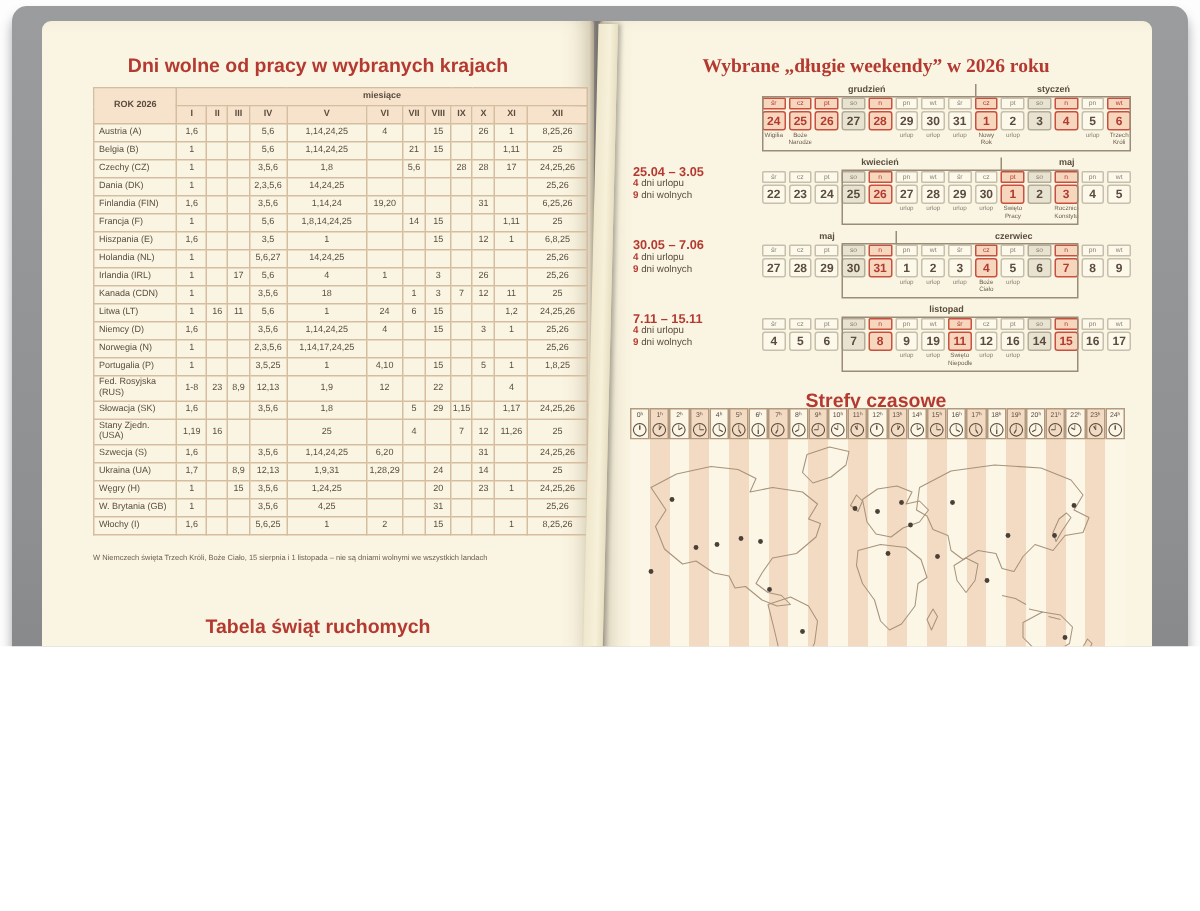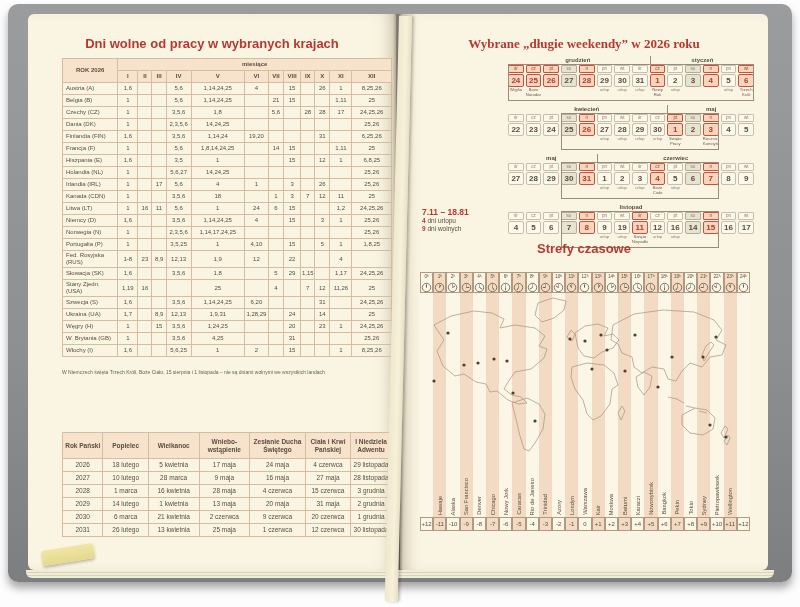--- a/index.html
+++ b/index.html
@@ -1,17 +1,17 @@
 <!DOCTYPE html>
 <html><head>
 <meta charset="utf-8">
 <style>
   html,body{margin:0;padding:0;background:#fff;}
   *{box-sizing:border-box;font-family:"Liberation Sans",sans-serif;}
-  #stage{position:relative;width:800px;height:607px;background:#fdfdfd;overflow:hidden;}
+  #stage{position:relative;width:800px;height:431px;background:#fdfdfd;overflow:hidden;}
   .cover{position:absolute;left:8px;top:4px;width:784px;height:578px;background:linear-gradient(180deg,#9a9c9e 0%,#8d8f91 60%,#7c7e80 100%);border-radius:10px;box-shadow:0 6px 8px rgba(0,0,0,.35);}
   .pagestack{position:absolute;left:26px;top:570px;width:748px;height:8px;background:repeating-linear-gradient(180deg,#f1ecd8 0 2px,#d8d2ba 2px 3px);border-radius:0 0 6px 6px;}
   .page{position:absolute;top:14px;width:368px;height:556px;background:#faf5e2;}
   .page.left{left:28px;border-radius:6px 2px 2px 6px;box-shadow:inset -14px 0 18px -12px rgba(90,70,40,.45);}
   .page.right{left:400px;border-radius:2px 6px 6px 2px;box-shadow:inset 14px 0 18px -12px rgba(90,70,40,.45);}
   .spine{position:absolute;left:393px;top:14px;width:10px;height:556px;background:linear-gradient(90deg,rgba(60,40,20,0) 0%,rgba(60,40,20,.35) 50%,rgba(60,40,20,0) 100%);}
   .ribbon{position:absolute;left:399px;top:16px;width:13px;height:586px;background:linear-gradient(90deg,#efe7cd,#f7f1da 60%,#e7dfc2);transform:rotate(1.4deg);transform-origin:top center;box-shadow:2px 0 3px rgba(0,0,0,.25);z-index:40;border-radius:0 0 3px 3px;}
   .ribbon2{position:absolute;left:42px;top:547px;width:52px;height:15px;background:linear-gradient(180deg,#efe6a4,#e3d98e);transform:rotate(-9deg);box-shadow:0 2px 3px rgba(0,0,0,.25);z-index:30;border-radius:2px;}
 
   h1.sec{color:#b43a31;font-size:13px;font-weight:bold;text-align:center;margin:0;}
@@ -48,21 +48,21 @@
   .wdays{margin-top:1px;}
   .day{font-size:8px;font-weight:bold;text-align:center;color:#5a4c3e;border:1px solid #c6bfac;background:#fcf8ea;border-radius:2px;height:13px;line-height:12px;}
   .day.h{color:#b43a31;border-color:#c9503f;background:#f6d6bc;}
   .day.s{background:#e8e2d0;border-color:#b3ac99;}
   .wlabels{margin-top:1px;height:13px;}
   .wlabel{font-size:4.2px;line-height:4.6px;text-align:center;color:#8a8176;overflow:hidden;}
   .wlabel.hol{color:#6b5d4d;}
   .freebox{position:absolute;top:8px;bottom:0;border:1px solid #9b8c77;pointer-events:none;}
 
   
-  .tz-title{position:absolute;left:0;right:0;top:227px;}
+  .tz-title{position:absolute;left:0;right:0;top:245px;}
   .tz{position:absolute;left:20px;top:258px;width:330px;}
   .grid25{display:grid;grid-template-columns:repeat(25,1fr);}
   .tzh{border:1px solid #b39a7e;text-align:center;padding:1px 0;height:21px;background:#fbf6e6;}
   .tzh.alt{background:#f3dbc3;}
   .tzh .hl{font-size:4.6px;color:#5a4c3e;line-height:5px;}
   .tzmapwrap{position:relative;height:160px;background:repeating-linear-gradient(90deg,#fbf6e6 0 13.2px,#f3dbc3 13.2px 26.4px);}
   .tzmapwrap svg{position:absolute;left:0;top:0;}
   .tzcities{height:64px;background:repeating-linear-gradient(90deg,#fbf6e6 0 13.2px,#f3dbc3 13.2px 26.4px);}
   .tzcity{position:relative;}
   .tzcity span{position:absolute;bottom:2px;left:50%;transform:translateX(-50%) rotate(180deg);writing-mode:vertical-rl;font-size:5.8px;color:#5a4c3e;white-space:nowrap;}
@@ -444,20 +444,21 @@
             <td></td>
             <td></td>
             <td>1</td>
             <td>8,25,26</td>
           </tr>
         </tbody>
     </table>
 
     <p class="footnote">W Niemczech święta Trzech Króli, Boże Ciało, 15 sierpnia i 1 listopada – nie są dniami wolnymi we wszystkich landach</p>
 
+    <h1 class="sec lp-title2">Tabela świąt ruchomych</h1>
     <table class="feast">
       <colgroup>
         <col style="width:12.3%">
           <col style="width:13.8%">
           <col style="width:15.4%">
           <col style="width:15.4%">
         <col style="width:16.9%">
           <col style="width:13.8%">
           <col style="width:12.4%">
       </colgroup>
@@ -585,20 +586,25 @@
               <div class="wlabel">urlop</div>
               <div class="wlabel"></div>
               <div class="wlabel"></div>
               <div class="wlabel">urlop</div>
               <div class="wlabel hol">Trzech Króli</div>
             </div>
             <div class="freebox" style="left: 0%; width: 100%;"></div>
           </div>
         </div>
         <div class="wsec">
+          <div class="winfo">
+            <div class="wrange">25.04 – 3.05</div>
+            <div class="wline"><b>4</b> dni urlopu</div>
+            <div class="wline"><b>9</b> dni wolnych</div>
+          </div>
           <div class="wcal">
             <div class="grid14 wmonths">
               <div class="wmonth" style="grid-column: 1 / span 9;">kwiecień</div>
               <div class="wmonth sep" style="grid-column: 10 / span 5;">maj</div>
             </div>
             <div class="grid14">
               <div class="dow n">śr</div>
               <div class="dow n">cz</div>
               <div class="dow n">pt</div>
               <div class="dow s">so</div>
@@ -642,20 +648,25 @@
               <div class="wlabel hol">Święto Pracy</div>
               <div class="wlabel"></div>
               <div class="wlabel hol">Rocznica Konstytucji</div>
               <div class="wlabel"></div>
               <div class="wlabel"></div>
             </div>
             <div class="freebox" style="left: 21.4286%; width: 64.2857%;"></div>
           </div>
         </div>
         <div class="wsec">
+          <div class="winfo">
+            <div class="wrange">30.05 – 7.06</div>
+            <div class="wline"><b>4</b> dni urlopu</div>
+            <div class="wline"><b>9</b> dni wolnych</div>
+          </div>
           <div class="wcal">
             <div class="grid14 wmonths">
               <div class="wmonth" style="grid-column: 1 / span 5;">maj</div>
               <div class="wmonth sep" style="grid-column: 6 / span 9;">czerwiec</div>
             </div>
             <div class="grid14">
               <div class="dow n">śr</div>
               <div class="dow n">cz</div>
               <div class="dow n">pt</div>
               <div class="dow s">so</div>
@@ -700,21 +711,21 @@
               <div class="wlabel"></div>
               <div class="wlabel"></div>
               <div class="wlabel"></div>
               <div class="wlabel"></div>
             </div>
             <div class="freebox" style="left: 21.4286%; width: 64.2857%;"></div>
           </div>
         </div>
         <div class="wsec">
           <div class="winfo">
-            <div class="wrange">7.11 – 18.81</div>
+            <div class="wrange">7.11 – 15.11</div>
             <div class="wline"><b>4</b> dni urlopu</div>
             <div class="wline"><b>9</b> dni wolnych</div>
           </div>
           <div class="wcal">
             <div class="grid14 wmonths">
               <div class="wmonth" style="grid-column: 1 / span 14;">listopad</div>
             </div>
             <div class="grid14">
               <div class="dow n">śr</div>
               <div class="dow n">cz</div>

